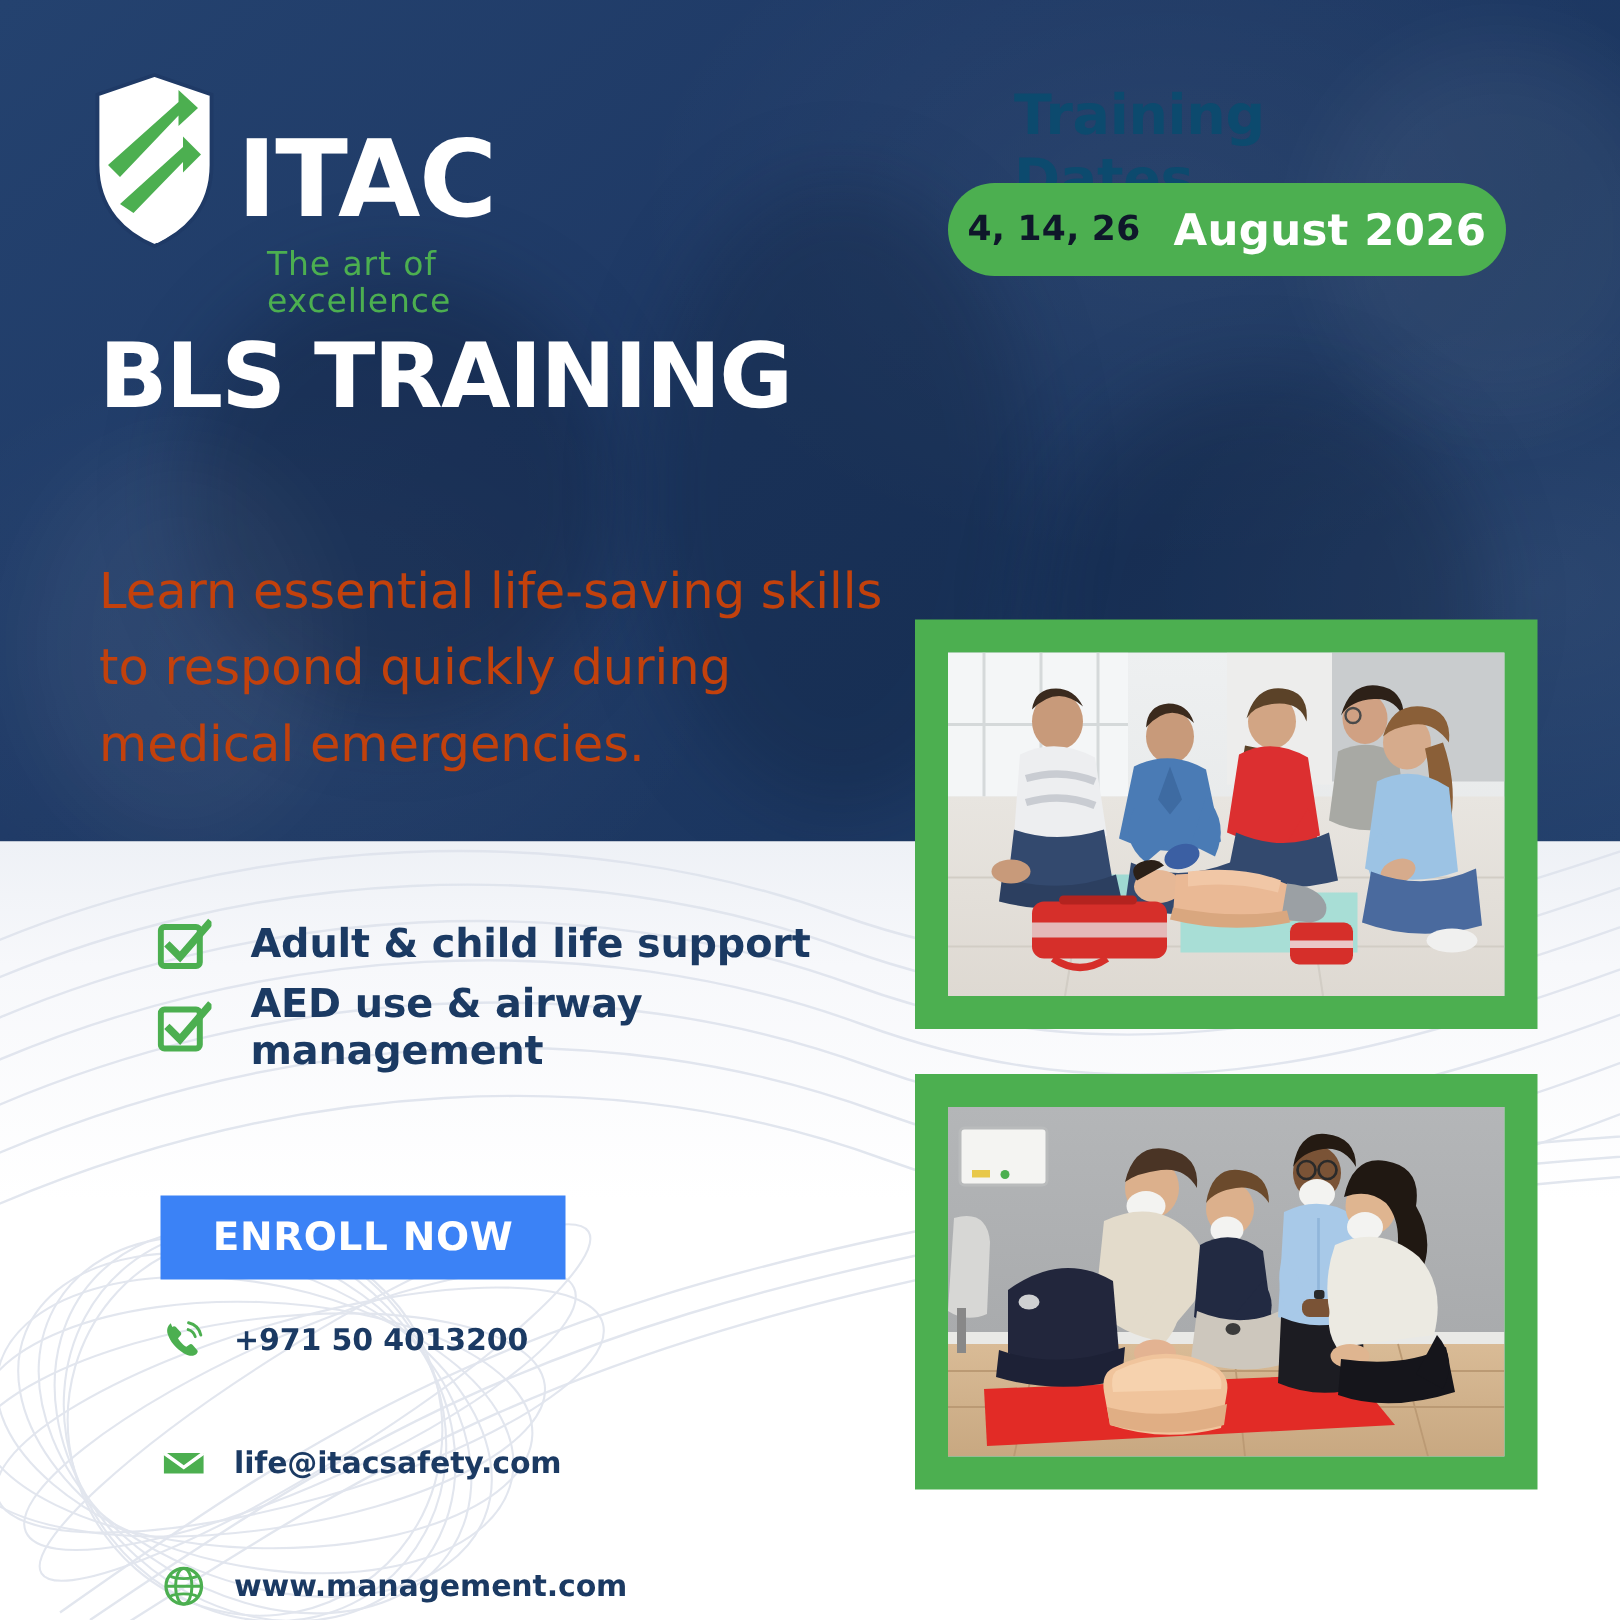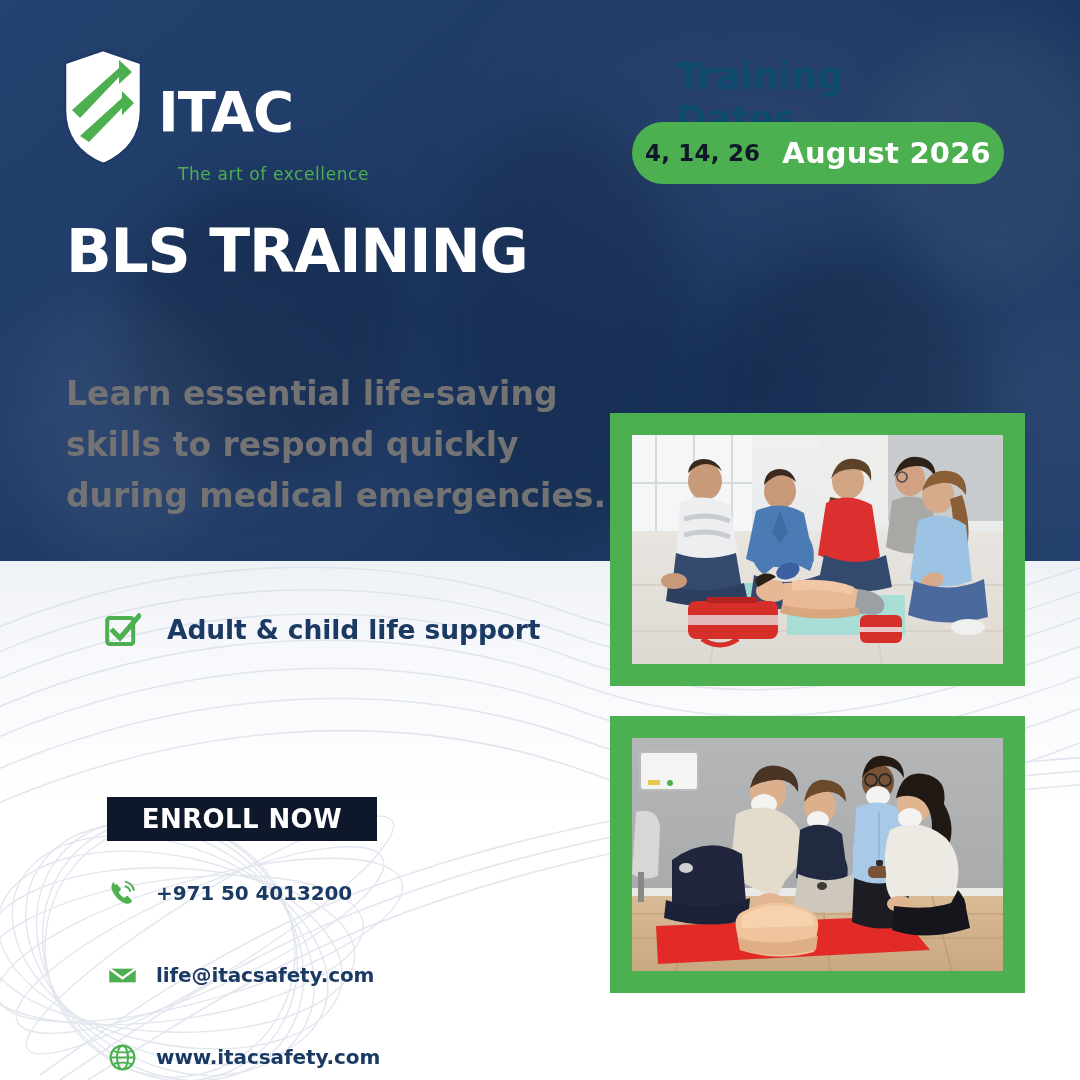--- a/index.html
+++ b/index.html
@@ -31,25 +31,25 @@
     background:linear-gradient(180deg,#eef1f6 0%,#f7f8fb 16%,#ffffff 46%,#ffffff 100%);
   }
   .wave-svg{position:absolute;left:0;top:515px;width:1080px;height:565px;pointer-events:none;}
   .mesh-svg{position:absolute;left:-40px;top:800px;width:520px;height:300px;pointer-events:none;}
 
   
   .logo{position:absolute;left:62px;top:48px;width:340px;height:125px;}
   .logo-shield{position:absolute;left:0;top:0;width:82px;height:118px;}
   .logo-word{
     position:absolute;left:96px;top:36px;
-    font-size:56px;font-weight:700;color:#ffffff;letter-spacing:-1px;line-height:1;
+    font-size:71px;font-weight:700;color:#ffffff;letter-spacing:-1px;line-height:1;
   }
   .logo-tag{
     position:absolute;left:116px;top:116px;
-    font-size:17px;font-weight:500;color:#4caf50;letter-spacing:.6px;
+    font-size:22px;font-weight:500;color:#4caf50;letter-spacing:.6px;
   }
 
   
   .dates-head{
     position:absolute;left:676px;top:55px;width:280px;
     font-size:37px;font-weight:700;color:#0c4a6e;letter-spacing:-.2px;
   }
   .dates-pill{
     position:absolute;left:632px;top:122px;width:372px;height:62px;
     background:#4caf50;border-radius:34px;
@@ -58,33 +58,33 @@
   .dates-nums{font-size:23px;font-weight:700;color:#0f172a;letter-spacing:.2px;}
   .dates-month{font-size:29px;font-weight:700;color:#ffffff;letter-spacing:.2px;}
 
   
   .headline{
     position:absolute;left:66px;top:221px;
     font-size:60px;font-weight:700;color:#ffffff;letter-spacing:-1.2px;line-height:1;
   }
   .subtitle{
     position:absolute;left:66px;top:368px;width:560px;
-    font-size:33px;font-weight:700;color:#737373;line-height:1.55;
+    font-size:33px;font-weight:400;color:#c2410c;line-height:1.55;
   }
 
   
   .features{position:absolute;left:105px;top:602px;width:520px;}
   .feature{display:flex;align-items:center;height:55px;margin-bottom:0px;}
   .cbox{width:36px;height:36px;flex:0 0 36px;position:relative;margin-right:26px;}
   .feature-label{font-size:26.5px;font-weight:700;color:#1b3a63;letter-spacing:-.1px;}
 
   
   .cta{
-    position:absolute;left:107px;top:797px;width:270px;height:44px;
-    background:#0f172a;display:flex;align-items:center;justify-content:center;
+    position:absolute;left:107px;top:797px;width:270px;height:56px;
+    background:#3b82f6;display:flex;align-items:center;justify-content:center;
   }
   .cta span{font-size:26px;font-weight:700;color:#ffffff;letter-spacing:.4px;}
 
   
   .contacts{position:absolute;left:105px;top:873px;width:520px;}
   .crow{display:flex;align-items:center;height:40px;margin-bottom:42px;}
   .cicon{width:34px;height:34px;flex:0 0 34px;margin-right:17px;display:flex;align-items:center;justify-content:center;}
   .ctext{font-size:20px;font-weight:700;color:#1b3a63;letter-spacing:-.1px;}
 
   
@@ -174,20 +174,29 @@
     <div class="feature">
       <span class="cbox">
         <svg viewBox="0 0 36 36">
             <rect x="2.2" y="6" width="26" height="26" rx="2.5" fill="none" stroke="#4caf50" stroke-width="4"></rect>
             <path d="M8,19 L15,26 L34,4" fill="none" stroke="#4caf50" stroke-width="5" stroke-linecap="square" stroke-linejoin="miter"></path>
           </svg>
       </span>
       <span class="feature-label">Adult &amp; child life support</span>
     </div>
 
+    <div class="feature">
+      <span class="cbox">
+        <svg viewBox="0 0 36 36">
+            <rect x="2.2" y="6" width="26" height="26" rx="2.5" fill="none" stroke="#4caf50" stroke-width="4"></rect>
+            <path d="M8,19 L15,26 L34,4" fill="none" stroke="#4caf50" stroke-width="5" stroke-linecap="square" stroke-linejoin="miter"></path>
+          </svg>
+      </span>
+      <span class="feature-label">AED use &amp; airway management</span>
+    </div>
 
   </div>
 
   <div class="cta">
     <span>ENROLL NOW</span>
   </div>
 
   <div class="contacts">
 
     <div class="crow">
@@ -214,21 +223,21 @@
     <div class="crow">
       <span class="cicon">
         <svg viewBox="0 0 34 34" width="31" height="31">
           <circle cx="17" cy="17" r="13" fill="none" stroke="#4caf50" stroke-width="2.4"></circle>
           <ellipse cx="17" cy="17" rx="6" ry="13" fill="none" stroke="#4caf50" stroke-width="2.2"></ellipse>
           <line x1="4" y1="17" x2="30" y2="17" stroke="#4caf50" stroke-width="2.2"></line>
           <path d="M7,9.5 C11,12 23,12 27,9.5" fill="none" stroke="#4caf50" stroke-width="2"></path>
           <path d="M7,24.5 C11,22 23,22 27,24.5" fill="none" stroke="#4caf50" stroke-width="2"></path>
         </svg>
       </span>
-      <span class="ctext">www.itacsafety.com</span>
+      <span class="ctext">www.management.com</span>
     </div>
 
   </div>
 
   <div class="photo-frame pf1">
     <div class="photo">
       <svg viewBox="0 0 371 229" preserveAspectRatio="xMidYMid slice">
         <defs>
           <linearGradient id="rm1" x1="0" y1="0" x2="0" y2="1">
             <stop offset="0" stop-color="#eef0f1"></stop>

